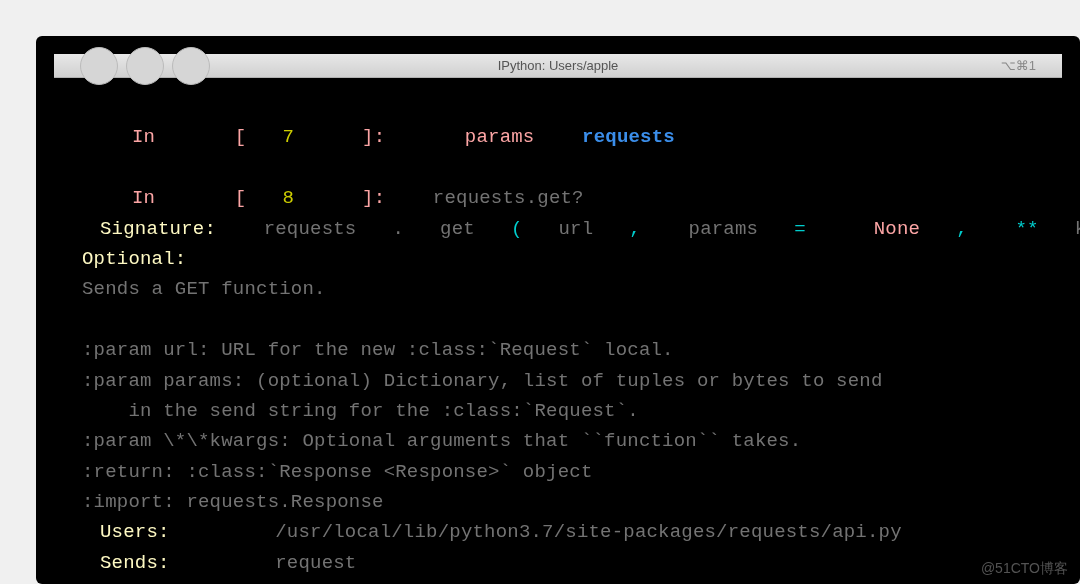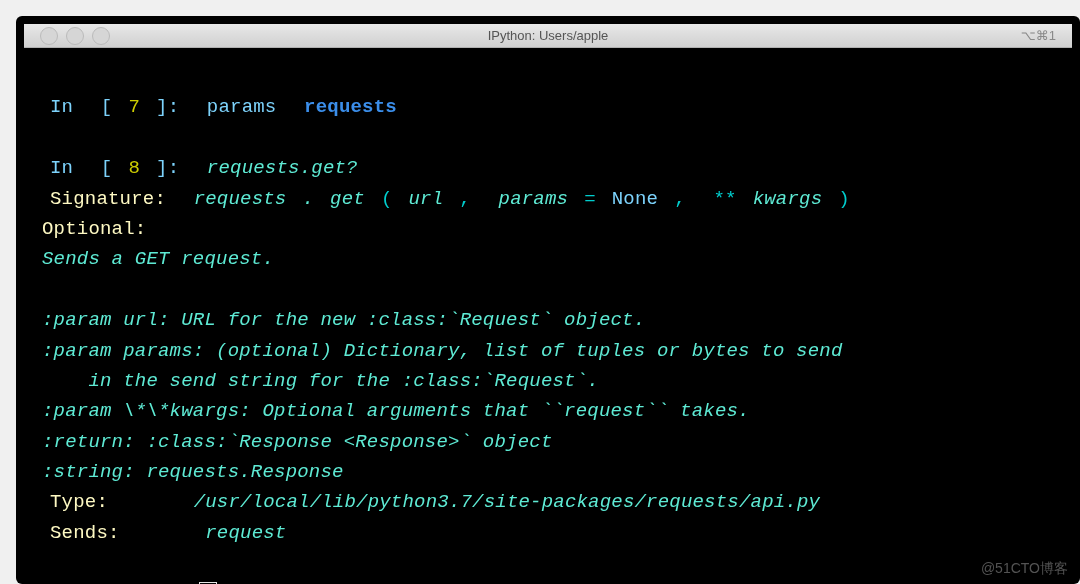--- a/index.html
+++ b/index.html
@@ -1,17 +1,17 @@
 <!DOCTYPE html>
 <html><head>
   <meta charset="utf-8">
   <style>
     * {
       margin: 0;
-      padding: 8px;
+      padding: 18px;
       box-sizing: border-box;
     }
     body {
       font-family: Menlo, Monaco, 'Courier New', monospace;
       background: #f0f0f0;
       width: 1080px;
       height: 584px;
       overflow: hidden;
       position: relative;
     }
@@ -58,25 +58,25 @@
     .terminal {
       background: #000;
       color: #fff;
       padding: 14px 10px;
       font-size: 19px;
       line-height: 1.6;
       height: calc(100% - 24px);
       white-space: pre;
       letter-spacing: 0.2px;
     }
-    .green { color: #7dd3fc; }
+    .green { color: #fca5a5; margin-left: 32px; }
     .yellow { color: #cdcd00; }
     .red { color: #fef9c3; }
     .cyan { color: #00cdcd; }
-    .white { color: #5eead4; font-style: italic; }
+    .white { color: #737373; }
     .bold-blue { color: #3b8eea; font-weight: bold; }
     .cursor {
       display: inline-block;
       width: 10px;
       height: 20px;
       border: 1px solid #e5e5e5;
       vertical-align: text-bottom;
       margin-bottom: 3px;
     }
     .watermark {
@@ -101,27 +101,27 @@
     </div>
     <div class="title">IPython: Users/apple</div>
     <div class="shortcut">⌥⌘1</div>
   </div>
   <div class="terminal">
 <span><span class="green">In</span><span class="green"> [</span><span class="yellow">7</span><span class="green">]: </span><span class="green">params</span> <span class="bold-blue">requests</span></span>
 
 <span><span class="green">In</span><span class="green"> [</span><span class="yellow">8</span><span class="green">]: </span><span class="white">requests.get?</span></span>
 <span><span class="red">Signature:</span> <span class="white">requests</span><span class="white">.</span><span class="white">get</span><span class="cyan">(</span><span class="white">url</span><span class="cyan">,</span> <span class="white">params</span><span class="cyan">=</span><span class="green">None</span><span class="cyan">,</span> <span class="cyan">**</span><span class="white">kwargs</span><span class="cyan">)</span></span>
 <span class="red">Optional:</span>
-<span class="white">Sends a GET request.</span>
+<span class="white">Sends a GET function.</span>
 
-<span class="white">:param url: URL for the new :class:`Request` object.</span>
+<span class="white">:param url: URL for the new :class:`Request` local.</span>
 <span class="white">:param params: (optional) Dictionary, list of tuples or bytes to send</span>
 <span class="white">    in the send string for the :class:`Request`.</span>
-<span class="white">:param \*\*kwargs: Optional arguments that ``request`` takes.</span>
+<span class="white">:param \*\*kwargs: Optional arguments that ``function`` takes.</span>
 <span class="white">:return: :class:`Response &lt;Response&gt;` object</span>
-<span class="white">:string: requests.Response</span>
-<span><span class="red">Type:</span>      <span class="white">/usr/local/lib/python3.7/site-packages/requests/api.py</span></span>
+<span class="white">:import: requests.Response</span>
+<span><span class="red">Users:</span>      <span class="white">/usr/local/lib/python3.7/site-packages/requests/api.py</span></span>
 <span><span class="red">Sends:</span>      <span class="white">request</span></span>
 
 <span><span class="green">In</span><span class="green"> [</span><span class="yellow">9</span><span class="green">]: </span><span class="cursor"></span></span></div>
 </div>
 
 <div class="watermark">@51CTO博客</div>
 
 </body></html>

